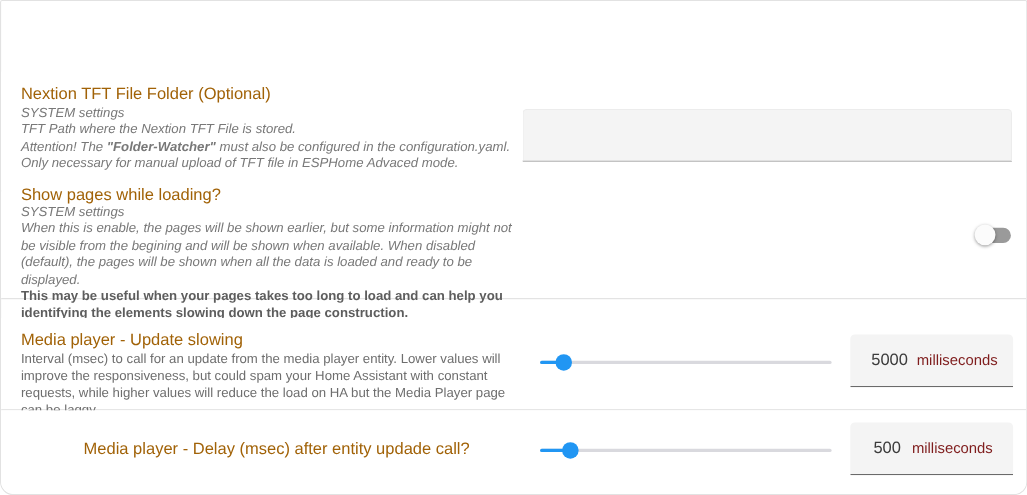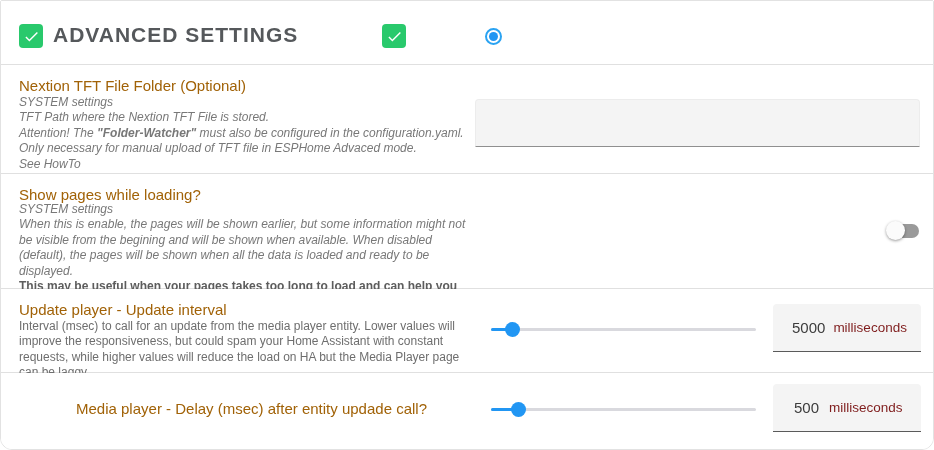--- a/index.html
+++ b/index.html
@@ -11,21 +11,21 @@
     width: 934px; height: 450px;
     background: #ffffff;
     border: 1px solid #e2e2e2;
     border-radius: 2px 2px 12px 12px;
     overflow: hidden;
   }
 
   .section { position: absolute; left: 0; right: 0; border-bottom: 1px solid #e0e0e0; background: #fff; }
   .sec-header { top: 0;   height: 64px; }
   .sec-1      { top: 64px;  height: 109px; }
-  .sec-2      { top: 173px; height: 115px; padding-left: 32px; }
+  .sec-2      { top: 156px; height: 115px; padding-left: 32px; }
   .sec-3      { top: 288px; height: 84px; }
   .sec-4      { top: 372px; height: 78px; border-bottom: none; text-align: center; }
 
   
   .page-title {
     position: absolute; left: 52px; top: 22px;
     font-size: 21px; font-weight: bold; color: #55585b; letter-spacing: 1px;
   }
   .checkbox {
     position: absolute; width: 24px; height: 24px; top: 23px;
@@ -108,36 +108,20 @@
   .sec-3 .value-box { top: 15px; }
   .sec-4 .value-box { top: 11px; }
   .value-box .val  { font-size: 15px; color: #3c3c3c; padding-left: 19px; min-width: 48px; }
   .value-box .unit { font-size: 13.5px; color: #7f1d1d; margin-left: 8px; }
 </style>
 </head>
 <body>
 
 <div class="page">
 
-  <div class="section sec-header">
-    <span class="checkbox cb-left">
-      <svg viewBox="0 0 24 24">
-        <path d="M9 16.2 4.8 12l-1.4 1.4L9 19 21 7l-1.4-1.4z"></path>
-      </svg>
-    </span>
-    <h1 class="page-title">ADVANCED SETTINGS</h1>
-    <span class="checkbox cb-right">
-      <svg viewBox="0 0 24 24">
-        <path d="M9 16.2 4.8 12l-1.4 1.4L9 19 21 7l-1.4-1.4z"></path>
-      </svg>
-    </span>
-    <span class="radio">
-      <span class="dot"></span>
-    </span>
-  </div>
 
   <div class="section sec-1">
     <div class="sec-title">Nextion TFT File Folder (Optional)</div>
     <div class="desc italic">
       <div>SYSTEM settings</div>
       <div>TFT Path where the Nextion TFT File is stored.</div>
       <div><span>Attention! The </span><b>"Folder-Watcher"</b><span> must also be configured in the configuration.yaml.</span></div>
       <div class="bold-line">Only necessary for manual upload of TFT file in ESPHome Advaced mode.</div>
       <div>See HowTo</div>
     </div>
@@ -151,21 +135,21 @@
       <div>When this is enable, the pages will be shown earlier, but some information might not be visible from the begining and will be shown when available. When disabled (default), the pages will be shown when all the data is loaded and ready to be displayed.</div>
       <div class="bold-upright">This may be useful when your pages takes too long to load and can help you identifying the elements slowing down the page construction.</div>
     </div>
     <div class="toggle">
       <div class="toggle-track"></div>
       <div class="toggle-knob"></div>
     </div>
   </div>
 
   <div class="section sec-3">
-    <div class="sec-title">Update player - Update interval</div>
+    <div class="sec-title">Media player - Update slowing</div>
     <div class="desc">Interval (msec) to call for an update from the media player entity. Lower values will improve the responsiveness, but could spam your Home Assistant with constant requests, while higher values will reduce the load on HA but the Media Player page can be laggy.</div>
     <div class="slider">
       <div class="slider-track">
         <div class="slider-fill" style="width: 8.3%;">
           <span class="slider-knob"></span>
         </div>
       </div>
     </div>
     <div class="value-box">
       <span class="val">5000</span>

